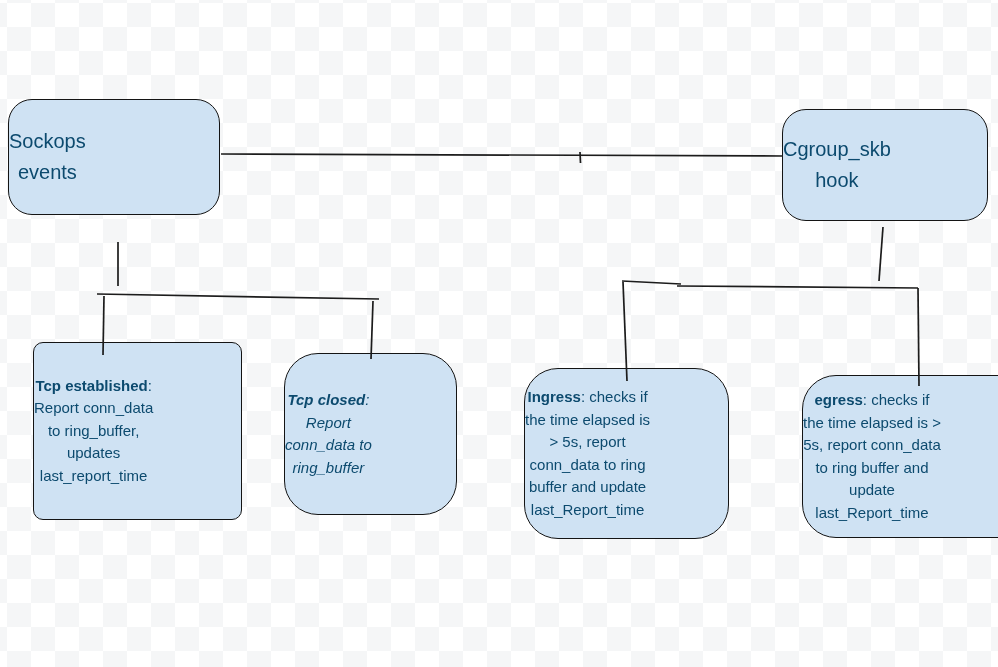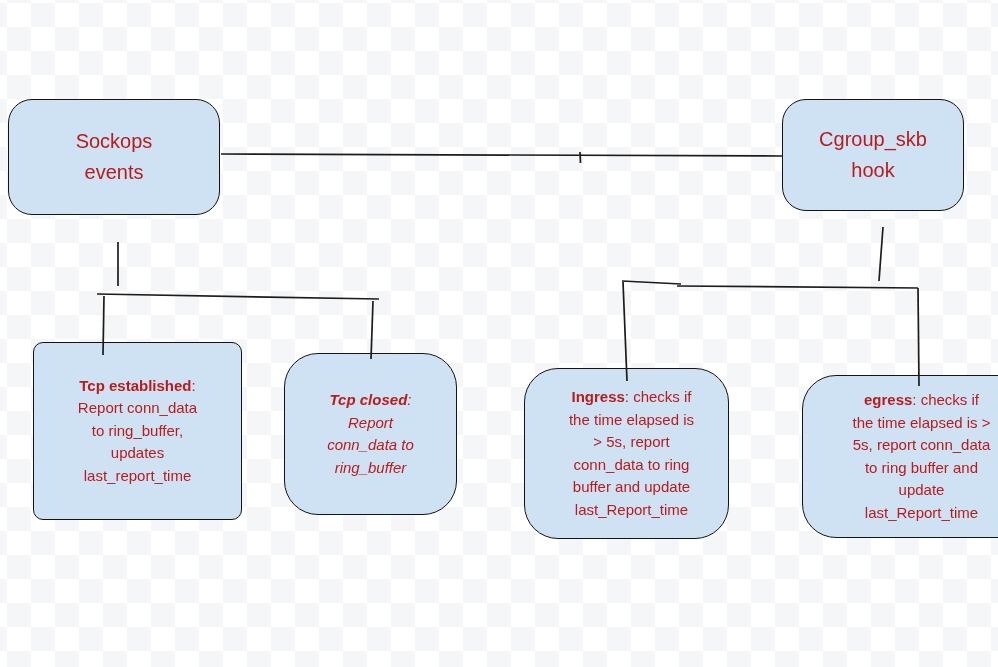--- a/index.html
+++ b/index.html
@@ -18,44 +18,43 @@
     background-color: #ffffff;
     background-image: conic-gradient(#f5f6f7 0 25%, #ffffff 0 50%, #f5f6f7 0 75%, #ffffff 0);
     background-size: 48px 48px;
     background-position: 7px 3px;
   }
   .node {
     position: absolute;
     box-sizing: border-box;
     background: #cfe2f3;
     border: 1.8px solid #141414;
-    color: #b91c1c;
+    color: #0c4a6e;
     display: flex;
     align-items: center;
-    justify-content: center;
     text-align: center;
     white-space: pre-line;
     z-index: 1;
   }
   .node .b { font-weight: bold; }
   .node-title {
     font-size: 20px;
     line-height: 31px;
     border-radius: 24px;
   }
   .node-body {
     font-size: 15px;
     line-height: 22.5px;
     border-radius: 34px;
   }
   #node-sockops        { left: 8px;   top: 99px;  width: 212px; height: 116px; }
-  #node-cgroup-skb     { left: 782px; top: 99px; width: 182px; height: 112px; }
+  #node-cgroup-skb     { left: 782px; top: 109px; width: 206px; height: 112px; }
   #node-tcp-established{ left: 33px;  top: 342px; width: 209px; height: 178px; border-radius: 10px; }
   #node-tcp-closed     { left: 284px; top: 353px; width: 173px; height: 162px; font-style: italic; }
-  #node-ingress        { left: 524px; top: 368px; width: 205px; height: 171px; padding-left: 10px; }
+  #node-ingress        { left: 524px; top: 368px; width: 205px; height: 171px; }
   #node-egress         { left: 762px; top: 375px; width: 239px; height: 163px; margin-left: 40px; }
   .connectors {
     position: absolute;
     left: 0; top: 0;
     width: 998px;
     height: 667px;
     z-index: 2;
     pointer-events: none;
   }
   .connectors line {

